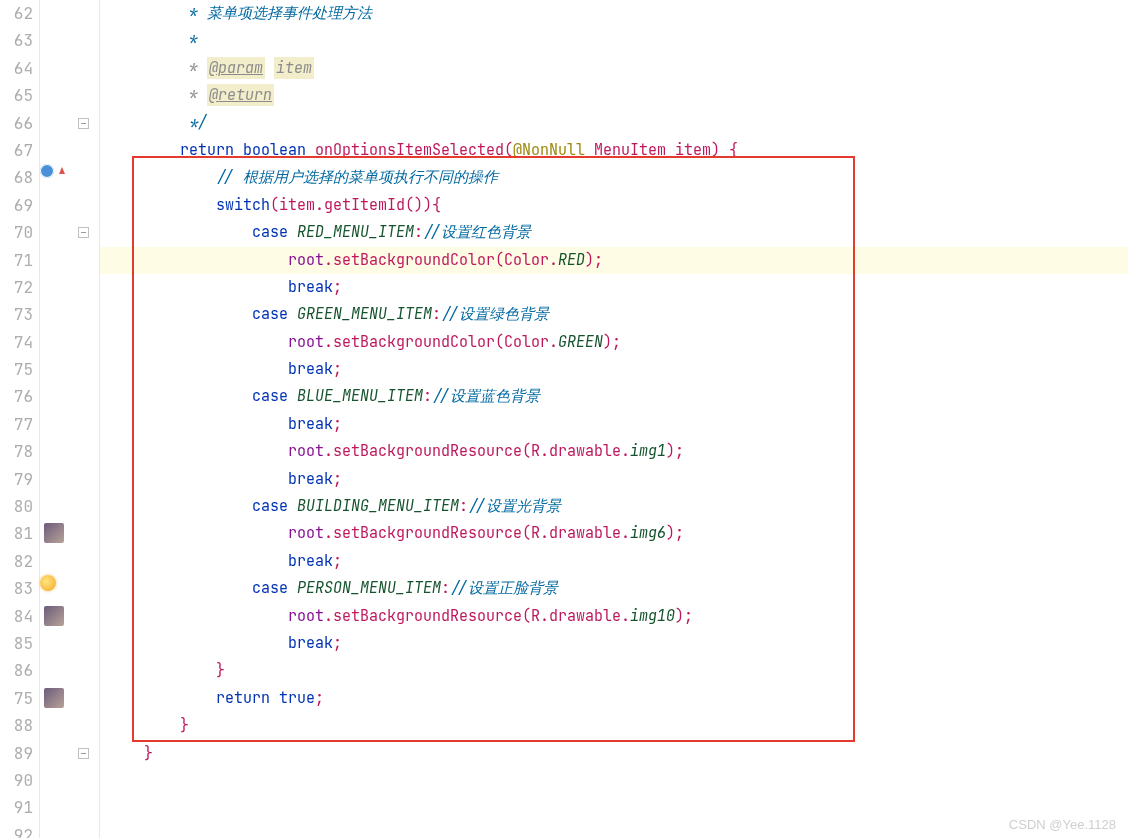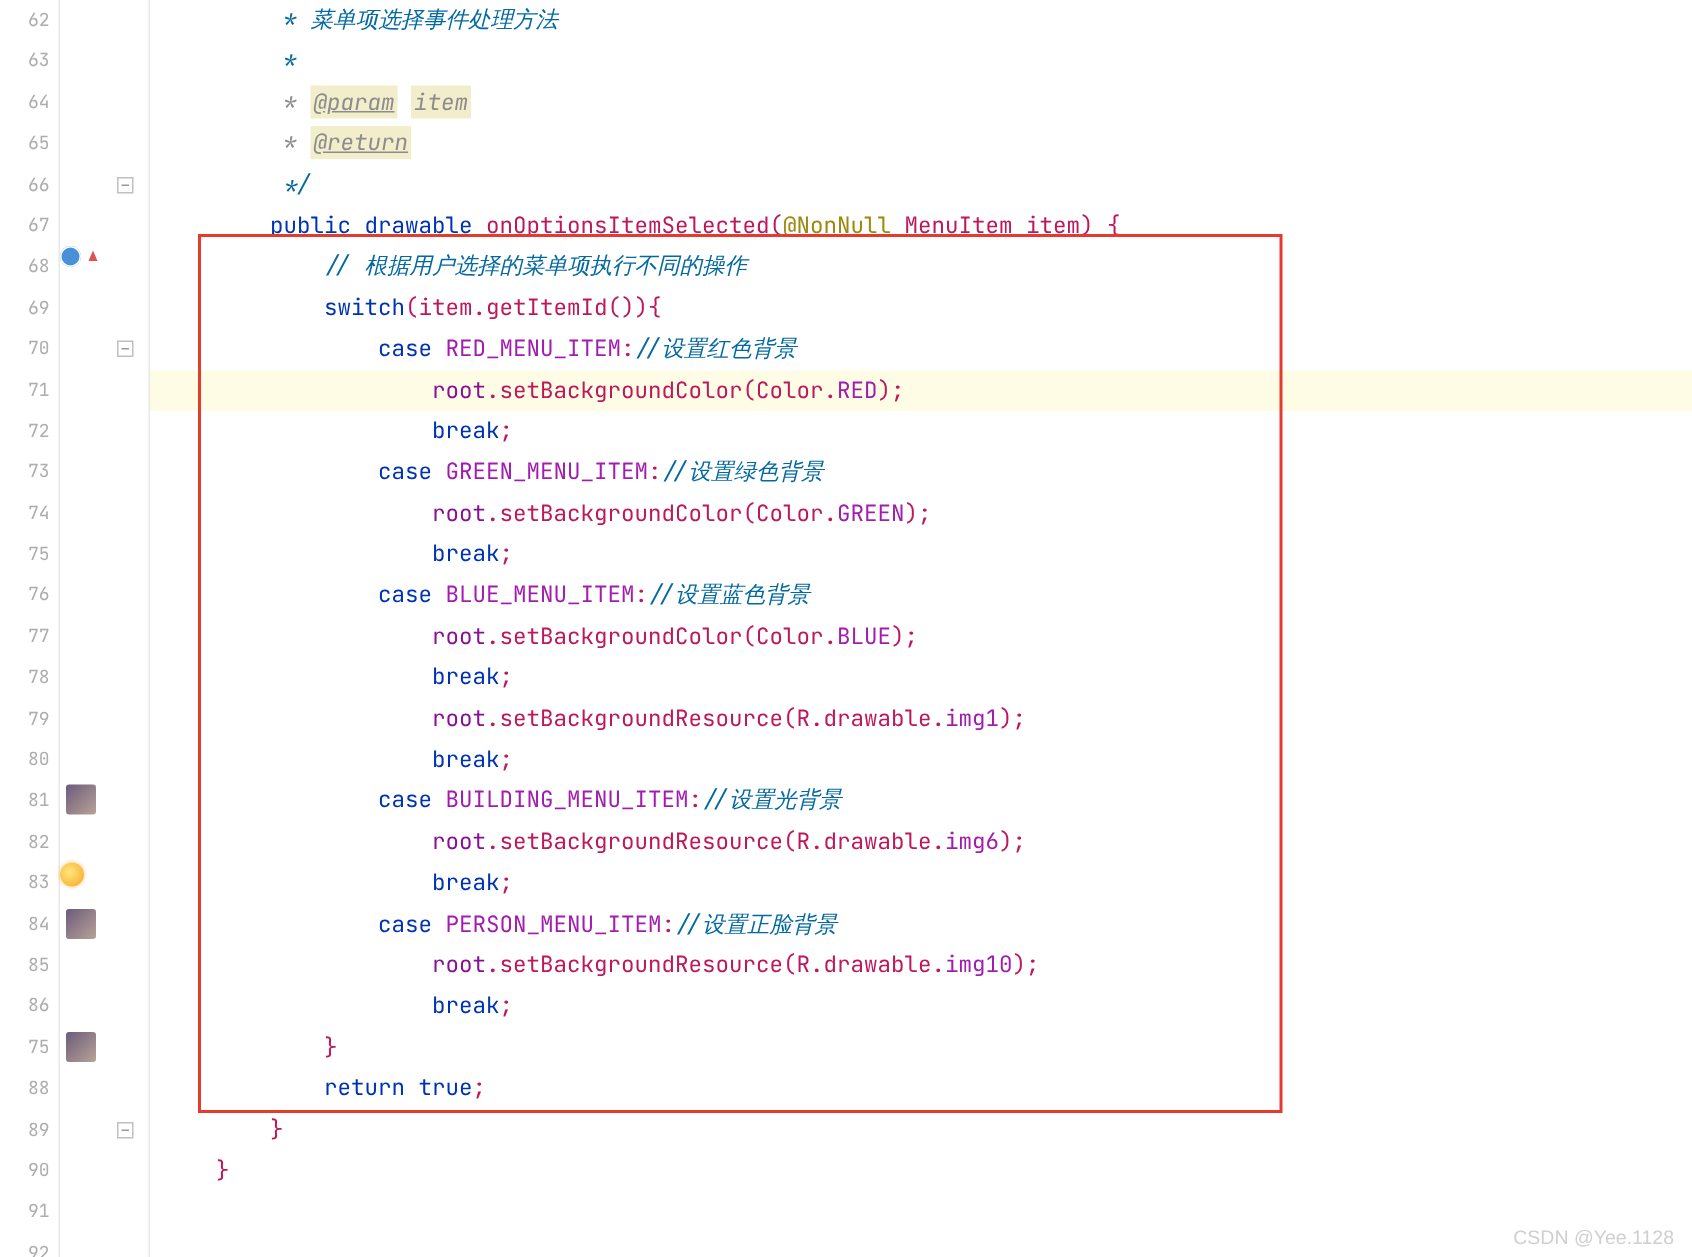--- a/index.html
+++ b/index.html
@@ -12,21 +12,21 @@
   overflow: hidden;
   position: relative;
 }
 .editor { display:flex; height:100%; }
 .gutter {
   width: 40px;
   background:#fff;
   text-align:right;
   padding-right:6px;
   color:#adadad;
-  font-size:12px;
+  font-size:16px;
   border-right:1px solid #e8e8e8;
   user-select:none;
 }
 .gutter .ln { height:27.4px; line-height:27.4px; }
 .icons {
   width:30px;
   background:#fff;
   position:relative;
 }
 .icons .slot { height:27.4px; position:relative; }
@@ -69,21 +69,21 @@
   border:1px solid #c0c0c0;
   background:#fff;
 }
 .foldmark::before, .foldmark::after { content:""; position:absolute; background:#999; }
 .foldmark::before { left:2px; top:4px; width:5px; height:1px; }
 .code { flex:1; position:relative; }
 .line { height:27.4px; line-height:27.4px; white-space:pre; padding-left:8px; }
 .hl-line { background:#fffce6; }
 .kw { color:#0033b3; }
 .ann { color:#9e880d; }
-.str-it { color:#a21caf; }
+.str-it { color:#14532d; font-style:italic; }
 .field { color:#871094; }
 .cmt { color:#0369a1; font-style:italic; }
 .jdoc { color:#8c8c8c; font-style:italic; }
 .jdoc-tag { color:#8c8c8c; font-style:italic; text-decoration:underline; }
 .jdoc-hl { background:#f2edca; padding:1px 2px; }
 .txt { color:#be185d; }
 .redbox {
   position:absolute;
   border:2px solid #e53b2e;
   pointer-events:none;
@@ -216,31 +216,30 @@
       <div class="slot"></div>
       <div class="slot"></div>
     </div>
   <div class="code" id="code">
     <div class="redbox" id="redbox" style="top: 156.4px; height: 585.4px; left: 32px; width: 723px;"></div>
   <div class="line"><span class="cmt">         * 菜单项选择事件处理方法</span></div>
       <div class="line"><span class="cmt">         *</span></div>
       <div class="line"><span class="jdoc">         * </span><span class="jdoc-tag jdoc-hl">@param</span><span class="jdoc"> </span><span class="jdoc jdoc-hl">item</span></div>
       <div class="line"><span class="jdoc">         * </span><span class="jdoc-tag jdoc-hl">@return</span></div>
       <div class="line"><span class="cmt">         */</span></div>
-      <div class="line"><span class="txt">        </span><span class="kw">public drawable </span><span class="txt">onOptionsItemSelected(</span><span class="ann">@NonNull</span><span class="txt"> MenuItem item) {</span></div>
+      <div class="line"><span class="txt">        </span><span class="kw">return boolean </span><span class="txt">onOptionsItemSelected(</span><span class="ann">@NonNull</span><span class="txt"> MenuItem item) {</span></div>
       <div class="line"><span class="txt">            </span><span class="cmt">// 根据用户选择的菜单项执行不同的操作</span></div>
       <div class="line"><span class="txt">            </span><span class="kw">switch</span><span class="txt">(item.getItemId()){</span></div>
       <div class="line"><span class="txt">                </span><span class="kw">case </span><span class="str-it">RED_MENU_ITEM</span><span class="txt">:</span><span class="cmt">//设置红色背景</span></div>
       <div class="line hl-line"><span class="txt">                    </span><span class="field">root</span><span class="txt">.setBackgroundColor(Color.</span><span class="str-it">RED</span><span class="txt">);</span></div>
       <div class="line"><span class="txt">                    </span><span class="kw">break</span><span class="txt">;</span></div>
       <div class="line"><span class="txt">                </span><span class="kw">case </span><span class="str-it">GREEN_MENU_ITEM</span><span class="txt">:</span><span class="cmt">//设置绿色背景</span></div>
       <div class="line"><span class="txt">                    </span><span class="field">root</span><span class="txt">.setBackgroundColor(Color.</span><span class="str-it">GREEN</span><span class="txt">);</span></div>
       <div class="line"><span class="txt">                    </span><span class="kw">break</span><span class="txt">;</span></div>
       <div class="line"><span class="txt">                </span><span class="kw">case </span><span class="str-it">BLUE_MENU_ITEM</span><span class="txt">:</span><span class="cmt">//设置蓝色背景</span></div>
-      <div class="line"><span class="txt">                    </span><span class="field">root</span><span class="txt">.setBackgroundColor(Color.</span><span class="str-it">BLUE</span><span class="txt">);</span></div>
       <div class="line"><span class="txt">                    </span><span class="kw">break</span><span class="txt">;</span></div>
       <div class="line"><span class="txt">                    </span><span class="field">root</span><span class="txt">.setBackgroundResource(R.drawable.</span><span class="str-it">img1</span><span class="txt">);</span></div>
       <div class="line"><span class="txt">                    </span><span class="kw">break</span><span class="txt">;</span></div>
       <div class="line"><span class="txt">                </span><span class="kw">case </span><span class="str-it">BUILDING_MENU_ITEM</span><span class="txt">:</span><span class="cmt">//设置光背景</span></div>
       <div class="line"><span class="txt">                    </span><span class="field">root</span><span class="txt">.setBackgroundResource(R.drawable.</span><span class="str-it">img6</span><span class="txt">);</span></div>
       <div class="line"><span class="txt">                    </span><span class="kw">break</span><span class="txt">;</span></div>
       <div class="line"><span class="txt">                </span><span class="kw">case </span><span class="str-it">PERSON_MENU_ITEM</span><span class="txt">:</span><span class="cmt">//设置正脸背景</span></div>
       <div class="line"><span class="txt">                    </span><span class="field">root</span><span class="txt">.setBackgroundResource(R.drawable.</span><span class="str-it">img10</span><span class="txt">);</span></div>
       <div class="line"><span class="txt">                    </span><span class="kw">break</span><span class="txt">;</span></div>
       <div class="line"><span class="txt">            }</span></div>

